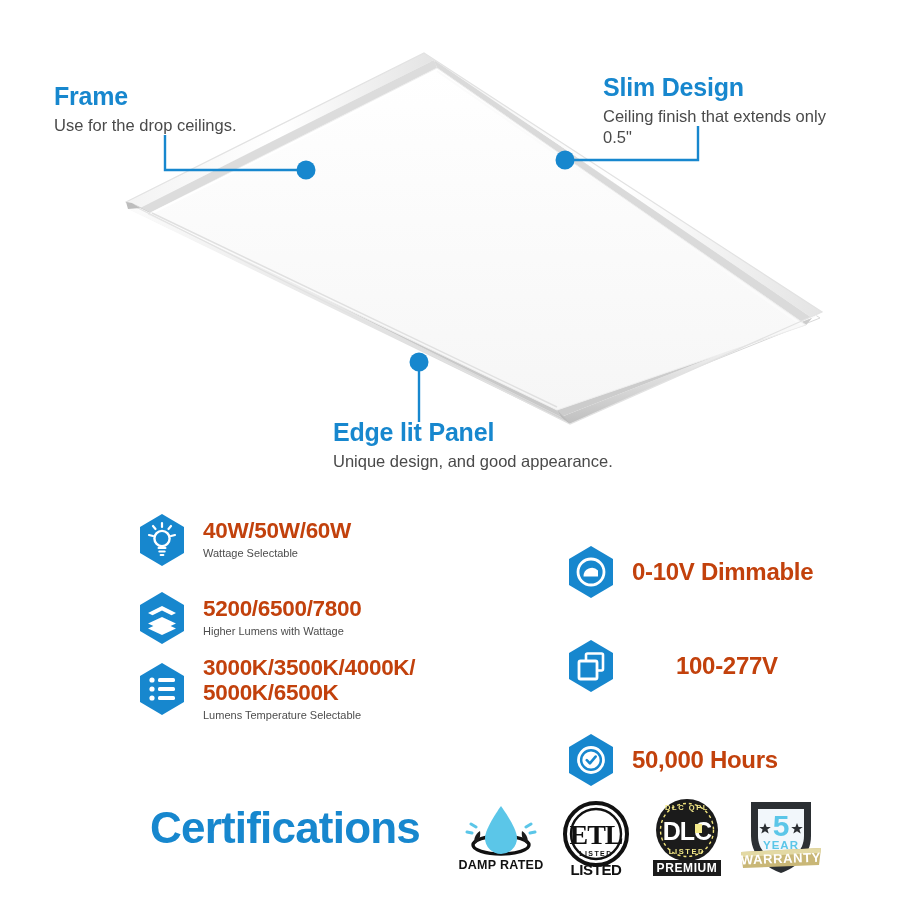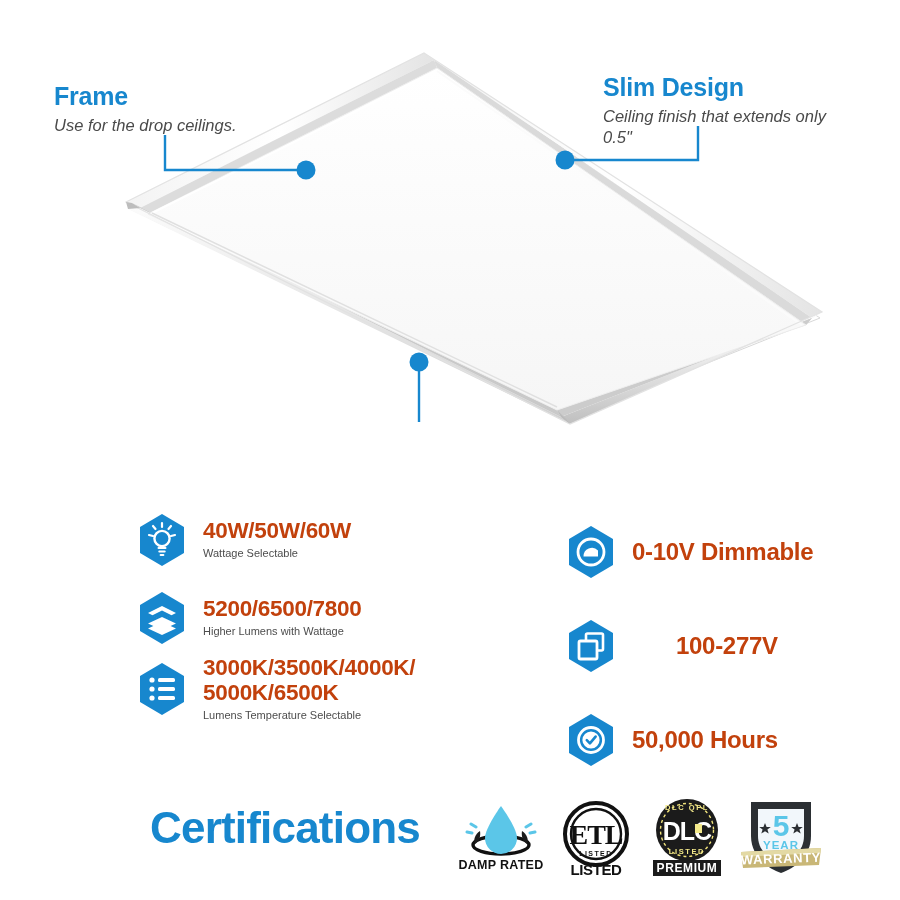--- a/index.html
+++ b/index.html
@@ -33,36 +33,35 @@
     letter-spacing: -0.2px;
     line-height: 1.1;
     margin: 0 0 4px 0;
     white-space: nowrap;
   }
   .callout-desc {
     color: #4a4a4a;
     font-size: 16.5px;
     line-height: 1.32;
     margin: 0;
-    font-style: italic;
   }
   #callout-frame { left: 54px; top: 83px; }
   #callout-slim  { left: 603px; top: 74px; }
   #callout-edge  { left: 333px; top: 419px; }
   #callout-edge .callout-title { font-size: 25px; }
 
   
   #features {
     position: absolute;
     left: 0; top: 512px;
     width: 900px;
   }
   .feat-col { position: absolute; }
   #col-left  { left: 134px; top: 0; width: 340px; }
-  #col-right { left: 563px; top: 12px; width: 330px; }
+  #col-right { left: 563px; top: 32px; width: 330px; }
 
   .feature {
     display: flex;
     align-items: center;
     margin-bottom: 18px;
   }
   .feature .hex {
     flex: 0 0 auto;
     width: 56px;
     height: 56px;
@@ -188,20 +187,24 @@
   </svg>
   <div class="callout" id="callout-slim">
     <p class="callout-title">Slim Design</p>
     <p class="callout-desc" style="max-width:240px;">Ceiling finish that extends only 0.5"</p>
   </div>
 
   <svg width="60" height="110" style="position:absolute;left:400px;top:350px;">
     <polyline points="19,18 19,72" fill="none" stroke="#1787ce" stroke-width="2.4"></polyline>
     <circle cx="19" cy="12" r="9.5" fill="#1787ce"></circle>
   </svg>
+  <div class="callout" id="callout-edge">
+    <p class="callout-title">Edge lit Panel</p>
+    <p class="callout-desc">Unique design, and good appearance.</p>
+  </div>
 </div>
 
 <div id="features">
 
   <div class="feat-col" id="col-left">
 
     <div class="feature" id="feat-wattage">
       <svg class="hex" viewBox="0 0 56 56">
         <polygon points="28,2 50,15 50,41 28,54 6,41 6,15" fill="#1787ce"></polygon>
         <g stroke="#ffffff" stroke-width="2.2" stroke-linecap="round" fill="none">

